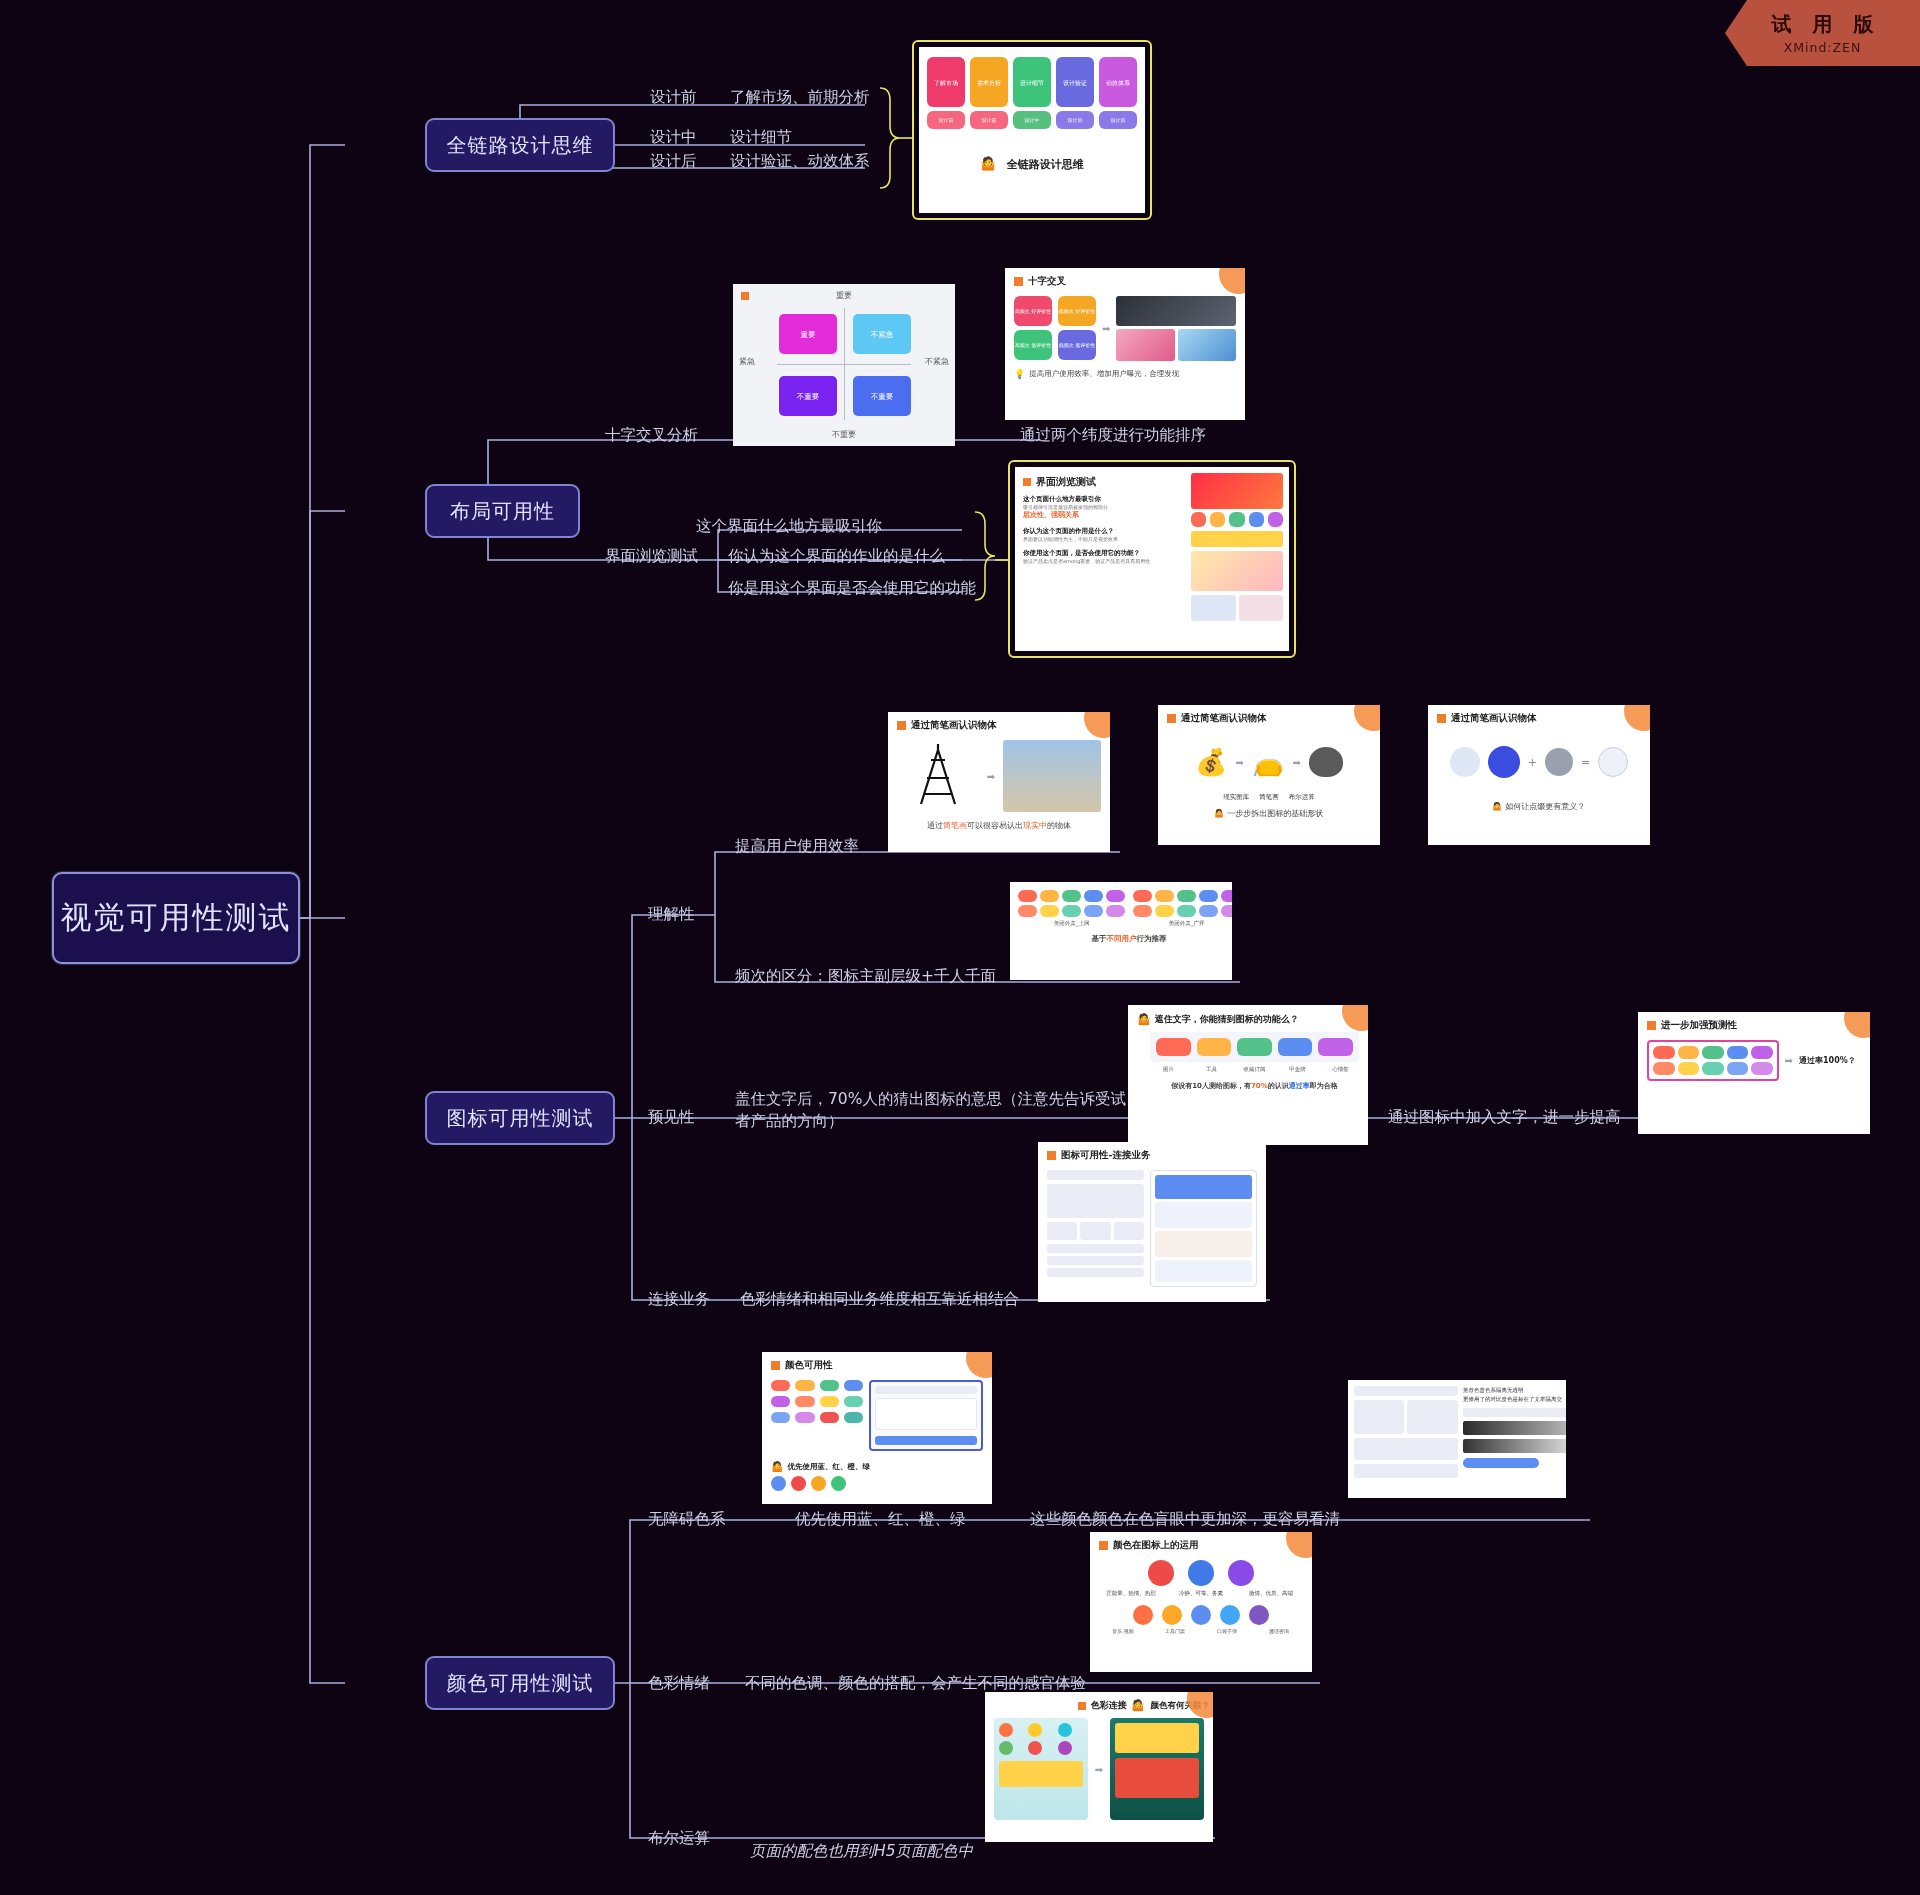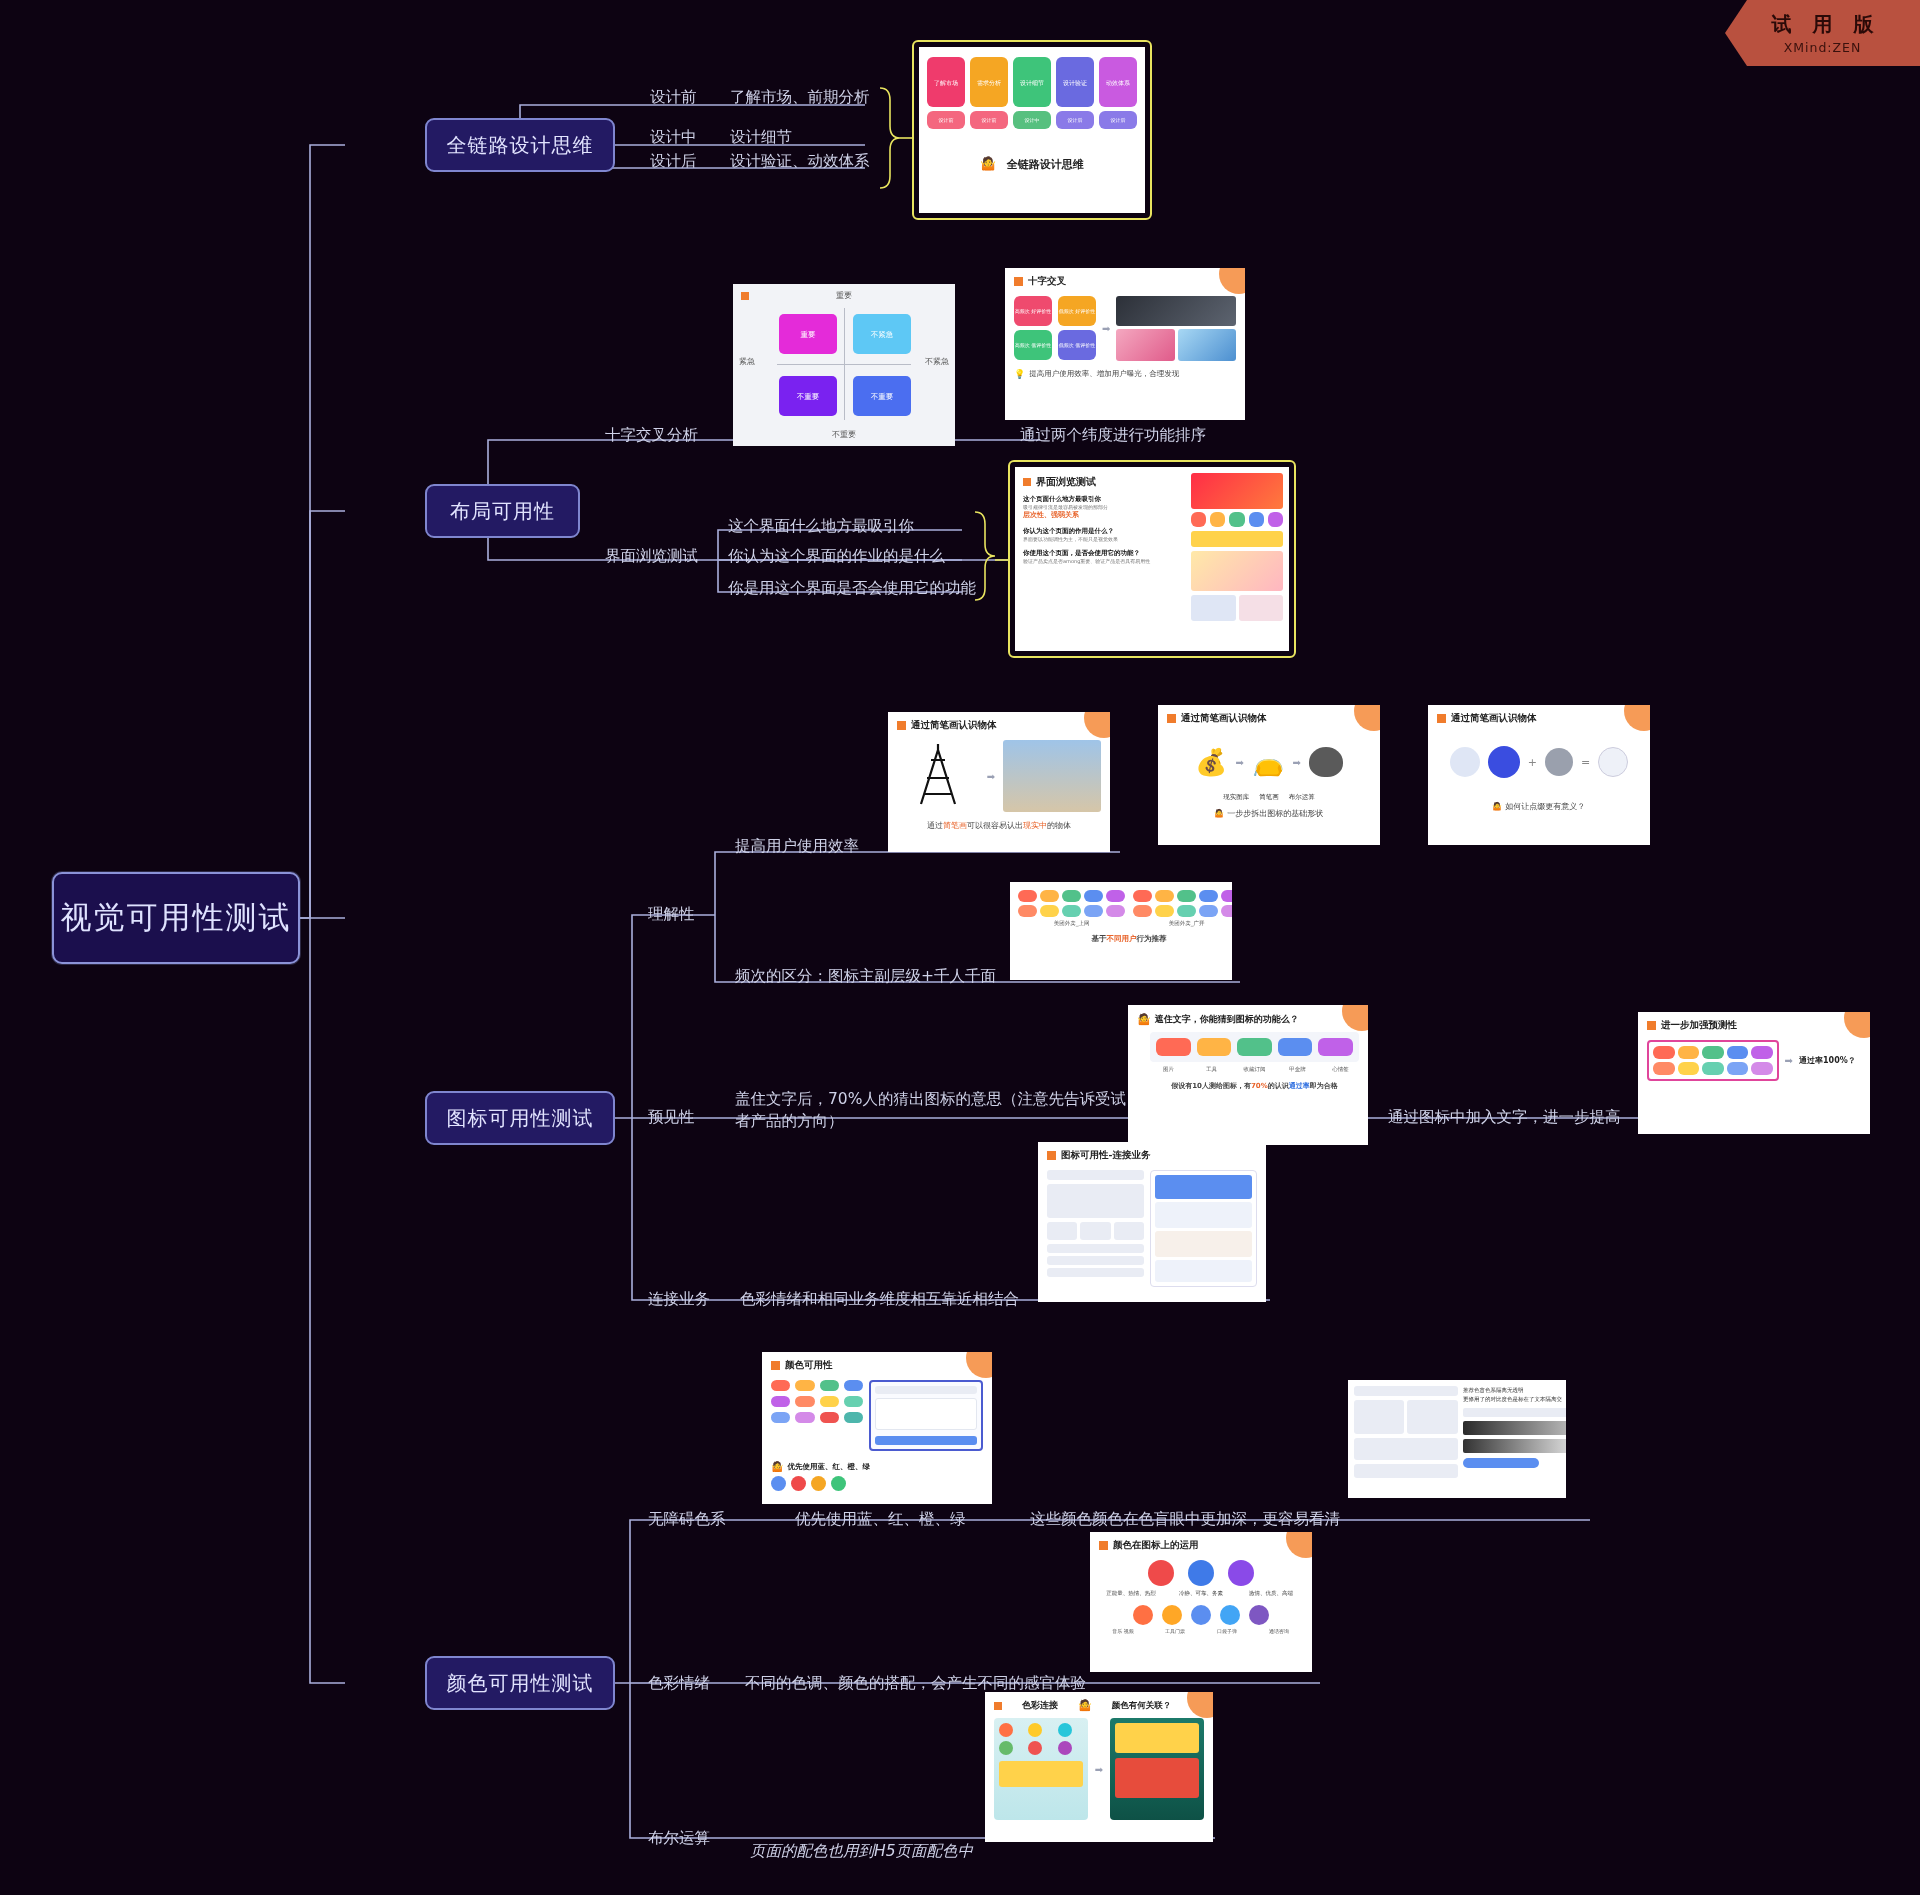--- a/index.html
+++ b/index.html
@@ -166,21 +166,21 @@
         <span class="sticker">🤷</span>
         <span style="font-size:11px;color:#222;font-weight:bold;margin-left:5px;">全链路设计思维</span>
       </div>
     </div>
   </div>
 </div>
 
 <div class="leaf" style="left:605px;top:424px;">十字交叉分析</div>
 <div class="leaf" style="left:1020px;top:424px;">通过两个纬度进行功能排序</div>
 <div class="leaf" style="left:605px;top:545px;">界面浏览测试</div>
-<div class="leaf" style="left:728px;top:515px;">这个界面什么地方最吸引你</div>
+<div class="leaf" style="left:696px;top:515px;">这个界面什么地方最吸引你</div>
 <div class="leaf" style="left:728px;top:545px;">你认为这个界面的作业的是什么</div>
 <div class="leaf" style="left:728px;top:577px;">你是用这个界面是否会使用它的功能</div>
 
 <div class="card" style="left:733px;top:284px;width:222px;height:162px;">
   <div class="matrix">
     <div class="sq" style="position:absolute;left:8px;top:8px;width:8px;height:8px;background:#f07c2c;"></div>
     <div class="lbl" style="left:50%;top:6px;transform:translateX(-50%);">重要</div>
     <div class="lbl" style="left:50%;bottom:6px;transform:translateX(-50%);">不重要</div>
     <div class="lbl" style="left:6px;top:72px;">紧急</div>
     <div class="lbl" style="right:6px;top:72px;">不紧急</div>
@@ -593,21 +593,21 @@
         <span style="flex:1;">口袋子弹</span>
         <span style="flex:1;">通话咨询</span>
       </div>
     </div>
   </div>
 </div>
 
 <div class="card" style="left:985px;top:1692px;width:228px;height:150px;">
   <div class="inner">
     <div class="corner"></div>
-    <div style="padding:7px 14px 2px 9px;display:flex;gap:20px;align-items:center;">
+    <div style="padding:7px 3px 2px 9px;display:flex;gap:5px;align-items:center;justify-content:flex-end;">
       <div class="sq" style="width:8px;height:8px;background:#f07c2c;"></div>
       <div style="font-size:9px;font-weight:bold;color:#222;">色彩连接</div>
       <span style="font-size:11px;">🤷</span>
       <div style="font-size:8.5px;font-weight:bold;color:#222;">颜色有何关联？</div>
     </div>
     <div class="body" style="display:flex;gap:7px;align-items:center;">
       <div style="flex:1;background:linear-gradient(180deg,#d8f0f2,#bde6ea);border-radius:4px;padding:5px;height:92px;">
         <div class="grid" style="grid-template-columns:repeat(3,1fr);gap:4px;">
           <div class="dot" style="width:14px;height:14px;background:#ff7043;"></div>
           <div class="dot" style="width:14px;height:14px;background:#ffca28;"></div>

